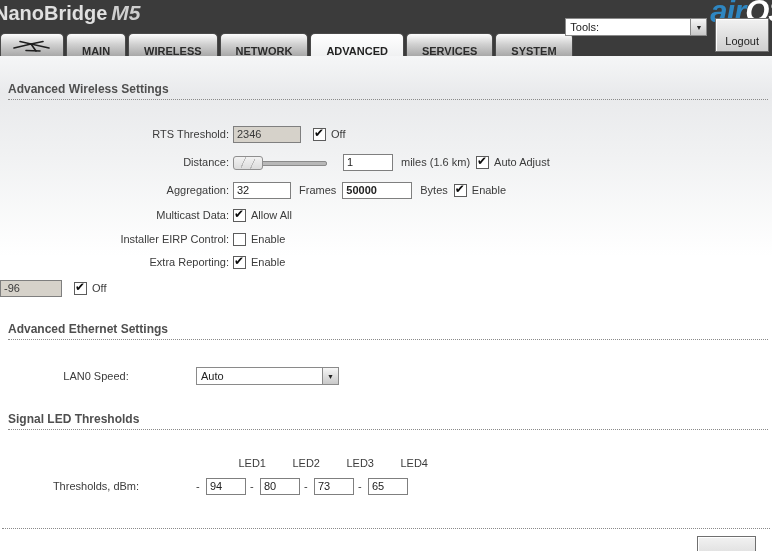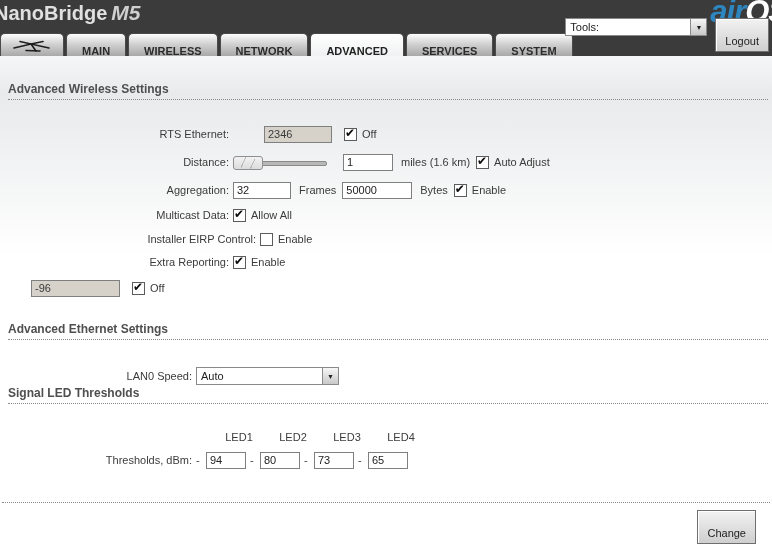--- a/index.html
+++ b/index.html
@@ -70,31 +70,31 @@
     background:linear-gradient(180deg,#f5f6f7 0px,#e9eaec 38px,#f0f1f2 95px,#ffffff 200px);
     font-size:11px;color:#3b3b3b;
   }
   .section-title{
     margin:0 4px 0 8px;padding:0 0 3px 0;
     font-size:12px;font-weight:bold;color:#4f4f4f;
     border-bottom:1px dotted #8a8a8a;
   }
   .st-wireless{padding-top:26px;}
   .st-ethernet{margin-top:24px;}
-  .st-led{}
+  .st-led{margin-top:26px;}
   .row{display:flex;align-items:center;height:20px;}
   .lbl{width:229px;margin-right:4px;text-align:right;flex:0 0 auto;color:#3b3b3b;}
-  .lbl-narrow{width:192px;margin-right:4px;text-align:right;flex:0 0 auto;}
+  .lbl-narrow{width:192px;margin-right:4px;text-align:center;flex:0 0 auto;}
   .txt{
     height:17px;box-sizing:border-box;border:1px solid #7f7f7f;background:#ffffff;
     font-size:11px;font-family:inherit;color:#222;padding:1px 3px;
   }
-  .txt.dis{background:#d6d2ca;color:#3a3a3a;margin-left:31px;}
-  .w68{width:68px;} .w50{width:50px;} .w58{width:58px;} .w70{width:70px;}
-  .w85{width:89px;} .w40{width:40px;}
+  .txt.dis{background:#d6d2ca;color:#3a3a3a;}
+  .w68{width:68px;} .w50{width:50px;} .w58{width:58px;} .w70{width:70px;font-weight:bold;}
+  .w85{width:62px;} .w40{width:40px;}
   .cb{
     position:relative;width:13px;height:13px;flex:0 0 auto;background:#ffffff;
     border:1px solid #5c5c5c;box-sizing:border-box;cursor:pointer;
   }
   .cb[data-checked="true"]::after{
     content:"✔";position:absolute;left:0px;top:-3px;font-size:12px;
     font-weight:bold;color:#0a0a0a;
   }
   .cb-lbl{margin-left:5px;text-align:right;}
   .gap12{margin-left:12px;}
@@ -110,29 +110,29 @@
     position:absolute;left:0;top:1px;width:28px;height:12px;
     background:linear-gradient(180deg,#f2f2f2,#dcdcdc);
     border:1px solid #8f8f8f;border-radius:3px;cursor:pointer;
     background-image:repeating-linear-gradient(115deg,transparent 0 4px,#b9b9b9 4px 5px,transparent 5px 9px),linear-gradient(180deg,#f2f2f2,#dcdcdc);
     background-size:14px 100%,100% 100%;background-position:7px 0,0 0;background-repeat:no-repeat;
   }
   .lan-select{width:143px;}
   
   .led-head{display:flex;align-items:center;height:14px;margin-top:26px;font-size:11px;color:#3b3b3b;}
   .led-head .spacer{width:212px;flex:0 0 auto;}
-  .led-head .col{width:54px;flex:0 0 auto;text-align:center;}
+  .led-head .col{width:54px;flex:0 0 auto;text-align:right;}
   .led-group{display:flex;align-items:center;width:54px;flex:0 0 auto;}
   .led-group .minus{width:10px;text-align:left;}
   
   .bottom-sep{margin:32px 2px 0 2px;border-top:1px dotted #8a8a8a;height:0;}
   .footer{display:flex;justify-content:flex-end;padding:7px 16px 0 0;}
   .change-btn{min-width:54px;}
   .mt24{margin-top:24px;} .mt8{margin-top:8px;} .mt5{margin-top:5px;}
-  .mt4{margin-top:4px;padding-left:27px;} .mt3{margin-top:3px;} .mt6{margin-top:6px;} .mt26{margin-top:26px;}
+  .mt4{margin-top:4px;} .mt3{margin-top:3px;} .mt6{margin-top:6px;} .mt26{margin-top:26px;}
 </style>
 </head>
 <body>
 
 <div class="header">
   <div class="brand">
     <span>NanoBridge</span><span class="model">M5</span>
   </div>
   <div class="airos">
     <span class="air">air</span><span class="os">OS</span>
@@ -166,21 +166,21 @@
     </div>
     <button class="btn">Logout</button>
   </div>
 </div>
 
 <div class="content">
 
   <div class="section-title st-wireless">Advanced Wireless Settings</div>
 
   <div class="row mt24">
-    <span class="lbl">RTS Ethernet:</span>
+    <span class="lbl">RTS Threshold:</span>
     <input class="txt dis w68" value="2346" style="">
     <span class="cb gap12" data-checked="true"></span>
     <span class="cb-lbl">Off</span>
   </div>
 
   <div class="row mt8">
     <span class="lbl">Distance:</span>
     <span class="slider">
       <span class="track"></span>
       <span class="handle"></span>

